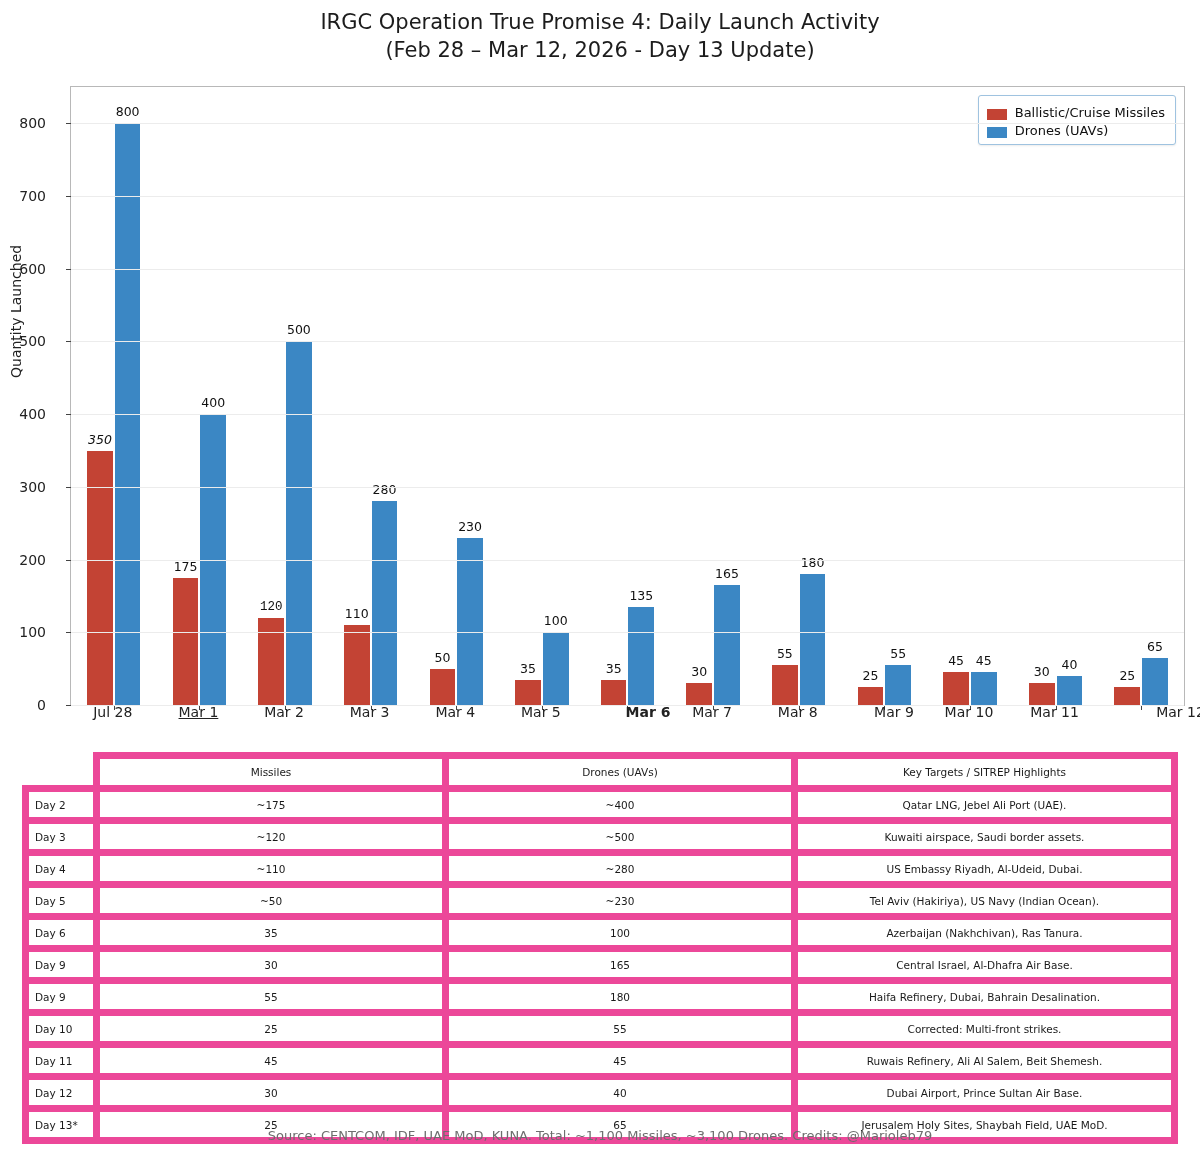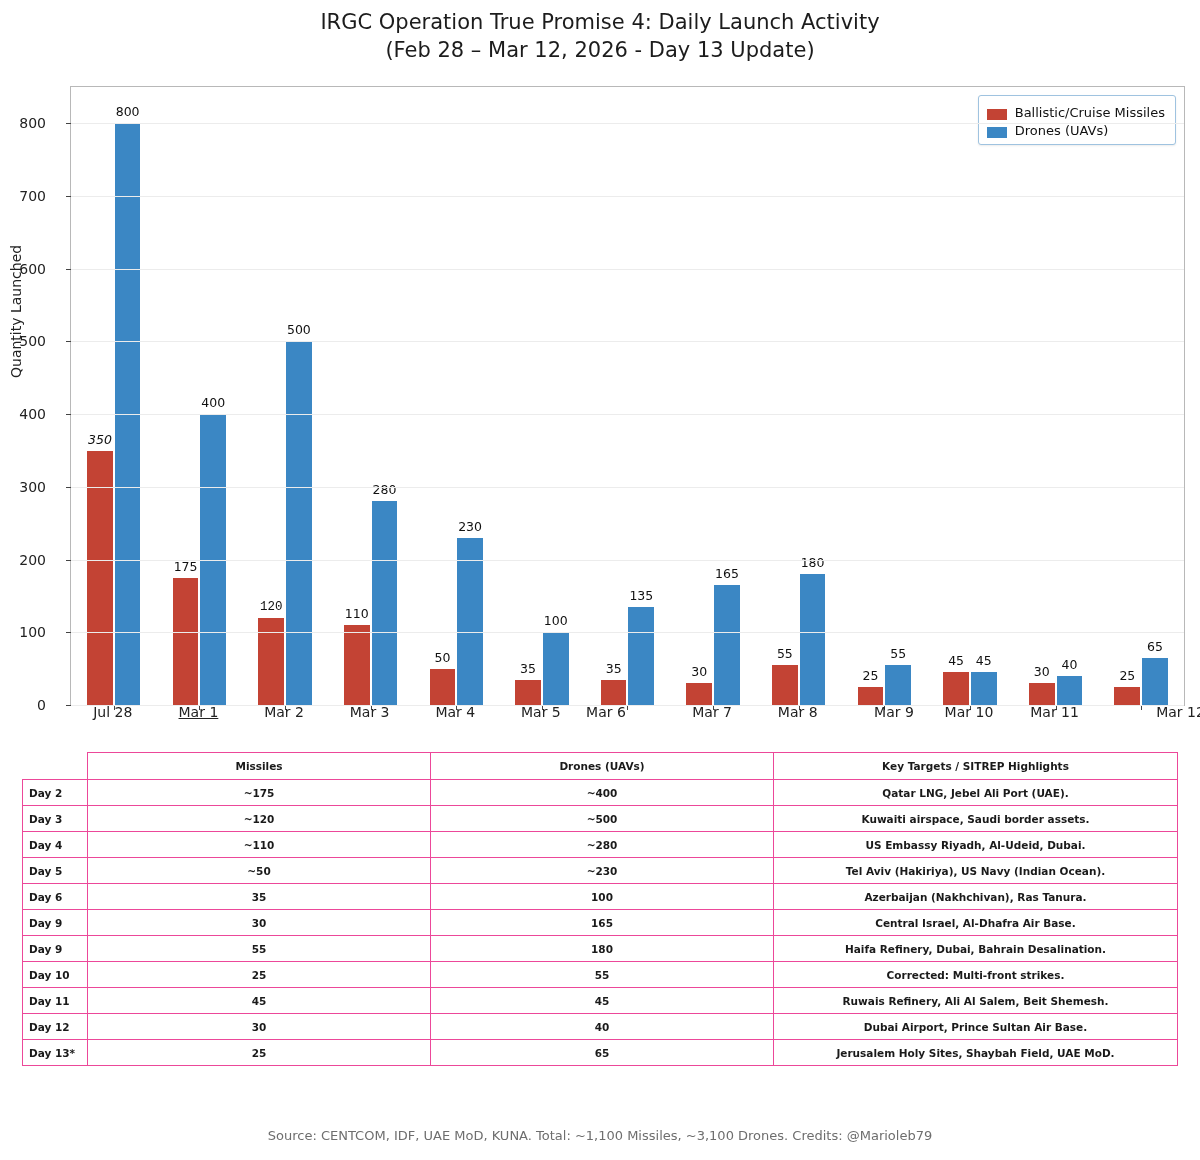--- a/index.html
+++ b/index.html
@@ -162,23 +162,23 @@
     top: 752px;
     width: 1156px;
   }
   table {
     border-collapse: collapse;
     width: 100%;
     font-size: 10.5px;
     color: #1a1a1a;
   }
   td, th {
-    border: 1px solid #ec4899;
+    border: 7px solid #ec4899;
     padding: 4px 6px;
-    font-weight: bold;
+    font-weight: normal;
   }
   thead th {
     text-align: center;
     font-size: 10.5px;
     height: 18px;
   }
   .col-day { width: 52px; text-align: left; padding-left: 6px; }
   .col-missiles { width: 330px; text-align: center; }
   .col-drones { width: 330px; text-align: center; }
   .col-targets { text-align: center; }
@@ -339,21 +339,21 @@
         <div class="gridline" style="top: 36.3529px;"></div>
         <div class="ytick-label" style="top: 36.3529px;">800</div>
         <div class="ytick-mark" style="top: 36.3529px;"></div>
       </div>
   <div class="xtick-label" style="left: 112.808px;">Jul 28</div>
       <div class="xtick-label" style="left: 198.423px; text-decoration: underline;">Mar 1</div>
       <div class="xtick-label" style="left: 284.038px;">Mar 2</div>
       <div class="xtick-label" style="left: 369.654px;">Mar 3</div>
       <div class="xtick-label" style="left: 455.269px;">Mar 4</div>
       <div class="xtick-label" style="left: 540.885px;">Mar 5</div>
-      <div class="xtick-label" style="left: 606px;">Mar 6</div>
+      <div class="xtick-label" style="left: 648px; font-weight: bold;">Mar 6</div>
       <div class="xtick-label" style="left: 712.115px;">Mar 7</div>
       <div class="xtick-label" style="left: 797.731px;">Mar 8</div>
       <div class="xtick-label" style="left: 894px;">Mar 9</div>
       <div class="xtick-label" style="left: 968.962px;">Mar 10</div>
       <div class="xtick-label" style="left: 1054.58px;">Mar 11</div>
       <div class="xtick-label" style="left: 1184px;">Mar 12*</div>
     </div>
 
   <div class="table-wrap">
     <table>

